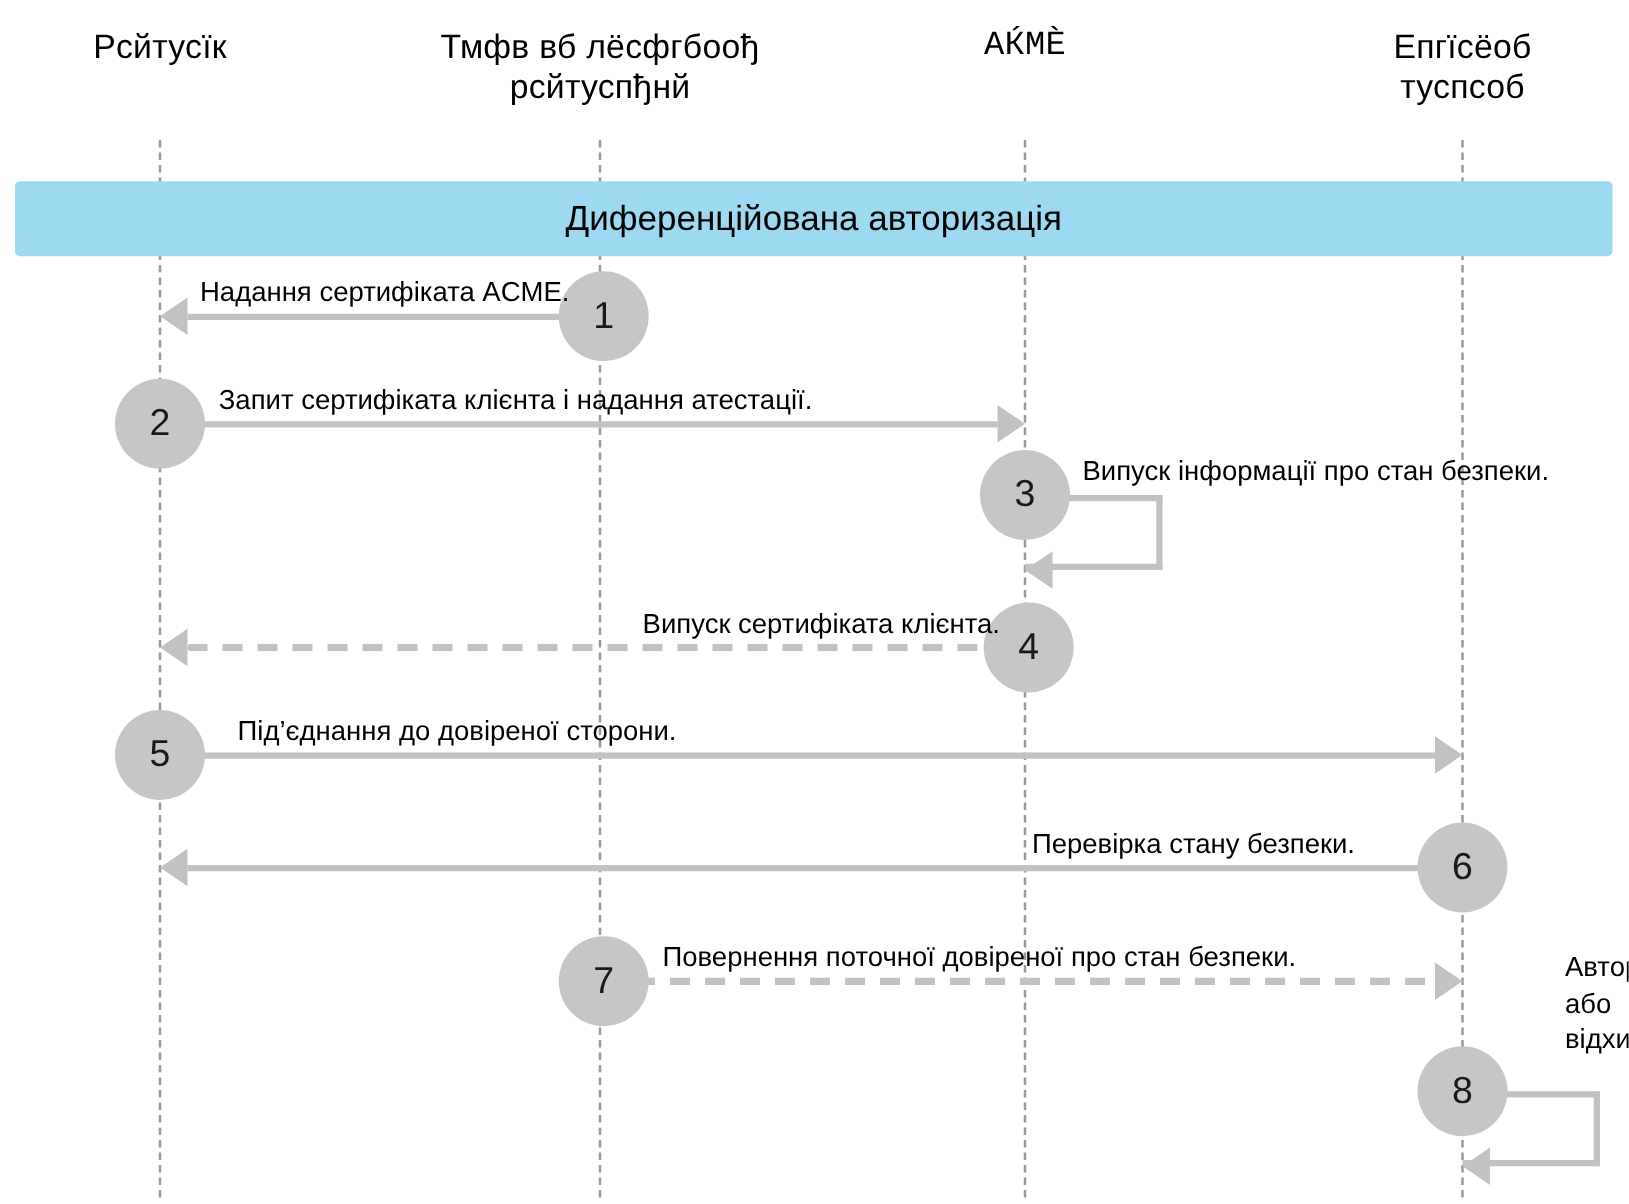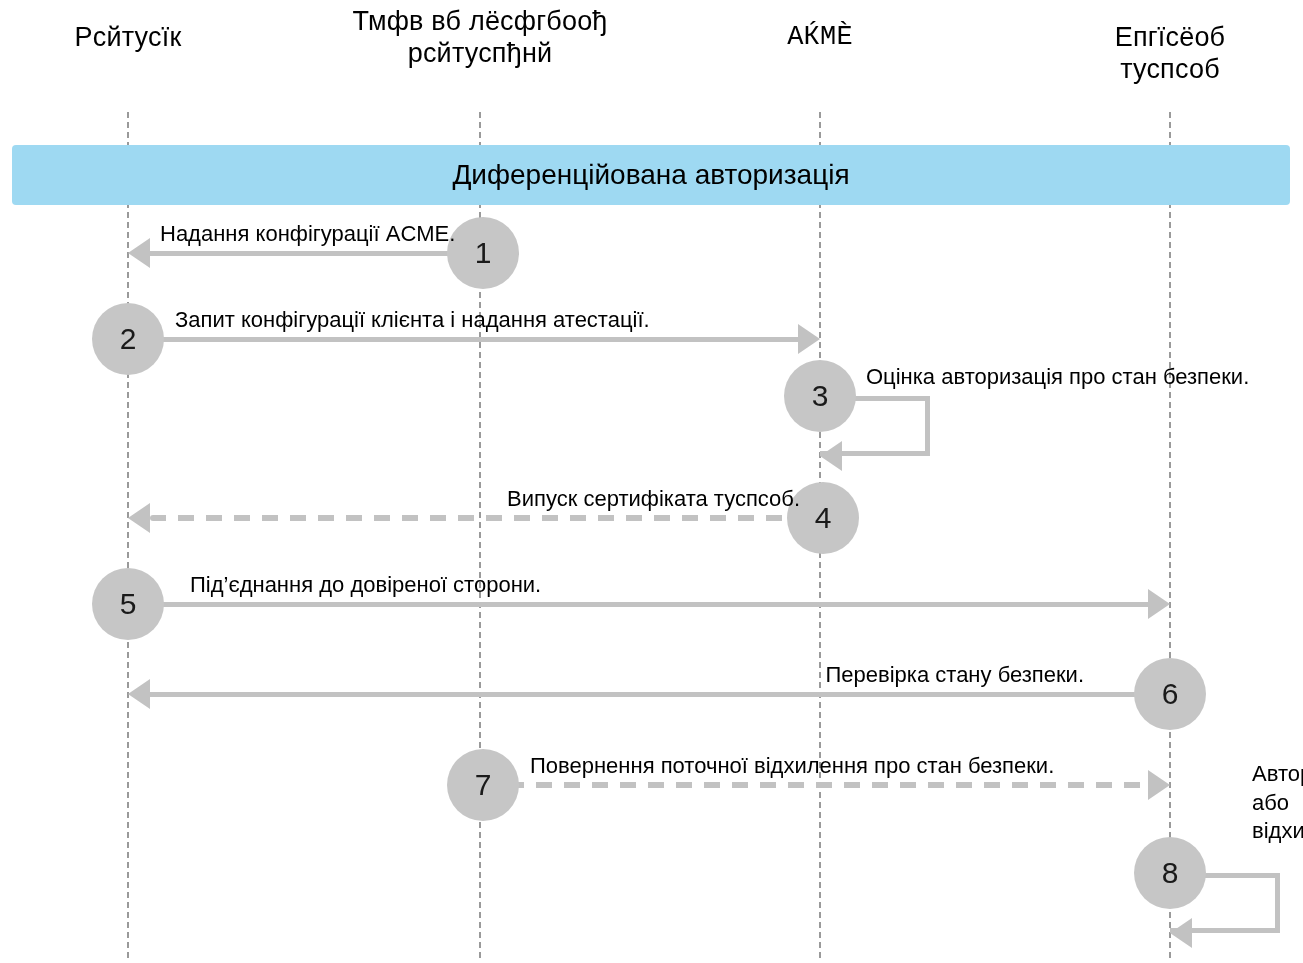--- a/index.html
+++ b/index.html
@@ -127,66 +127,66 @@
     white-space: pre-line;
   }
 </style>
 </head>
 <body>
 
 <div id="stage">
 
   <div id="participants-layer">
       <div class="participant" style="left: 128px; top: 22px; width: 330px; margin-left: 0px;">Рсйтусїк</div>
-      <div class="participant" style="left: 480px; top: 6px; width: 330px; margin-left: 0px;">Тмфв вб лёсфгбоођ
+      <div class="participant" style="left: 480px; top: 22px; width: 330px; margin-left: 0px;">Тмфв вб лёсфгбоођ
 рсйтуспђнй</div>
       <div class="participant" style="left: 820px; top: 22px; width: 330px; margin-left: 0px; font-family: Liberation Mono, monospace;">АЌМЀ</div>
       <div class="participant" style="left: 1170px; top: 22px; width: 330px; margin-left: 0px;">Епгїсёоб
 туспсоб</div>
     </div>
   <div id="lifelines-layer">
       <div class="lifeline" style="left: 128px; top: 112px; height: 846px; border-left-color: rgb(154, 154, 154);"></div>
       <div class="lifeline" style="left: 480px; top: 112px; height: 846px; border-left-color: rgb(154, 154, 154);"></div>
       <div class="lifeline" style="left: 820px; top: 112px; height: 846px; border-left-color: rgb(154, 154, 154);"></div>
       <div class="lifeline" style="left: 1170px; top: 112px; height: 846px; border-left-color: rgb(154, 154, 154);"></div>
     </div>
 
   <div class="phase-banner" id="phase-banner" style="left: 12px; top: 145px; width: 1278px; height: 60px; background: rgb(158, 217, 242);">
     <span>Диференційована авторизація</span>
   </div>
 
   <div id="messages-layer">
       <div class="msg-line" style="left: 150px; top: 253px; width: 330px; border-top-color: rgb(194, 194, 194);"></div>
       <div class="arrow-head left" style="top: 253px; left: 128px; border-right-color: rgb(194, 194, 194);"></div>
       <div class="step-badge" style="left: 483px; top: 253px; background: rgb(198, 198, 198);">1</div>
-      <div class="msg-label" style="left: 160px; top: 222px;">Надання конфігурації ACME.</div>
+      <div class="msg-label" style="left: 160px; top: 222px;">Надання сертифіката ACME.</div>
       <div class="msg-line" style="left: 128px; top: 339px; width: 670px; border-top-color: rgb(194, 194, 194);"></div>
       <div class="arrow-head right" style="top: 339px; left: 798px; border-left-color: rgb(194, 194, 194);"></div>
       <div class="step-badge" style="left: 128px; top: 339px; background: rgb(198, 198, 198);">2</div>
-      <div class="msg-label" style="left: 175px; top: 308px;">Запит конфігурації клієнта і надання атестації.</div>
+      <div class="msg-label" style="left: 175px; top: 308px;">Запит сертифіката клієнта і надання атестації.</div>
       <div class="self-loop" style="left: 820px; top: 396px; width: 110px; height: 60px; border-top-color: rgb(194, 194, 194); border-right-color: rgb(194, 194, 194); border-bottom-color: rgb(194, 194, 194); border-left: 0px;"></div>
       <div class="arrow-head left" style="left: 820px; top: 456px; border-right-color: rgb(194, 194, 194);"></div>
       <div class="step-badge" style="left: 820px; top: 396px; background: rgb(198, 198, 198);">3</div>
-      <div class="msg-label" style="left: 866px; top: 365px;">Оцінка авторизація про стан безпеки.</div>
+      <div class="msg-label" style="left: 866px; top: 365px;">Випуск інформації про стан безпеки.</div>
       <div class="msg-line dashed" style="left: 150px; top: 518px; width: 670px;"></div>
       <div class="arrow-head left" style="top: 518px; left: 128px; border-right-color: rgb(194, 194, 194);"></div>
       <div class="step-badge" style="left: 823px; top: 518px; background: rgb(198, 198, 198);">4</div>
-      <div class="msg-label right-align" style="left: 800px; top: 487px;">Випуск сертифіката туспсоб.</div>
+      <div class="msg-label right-align" style="left: 800px; top: 487px;">Випуск сертифіката клієнта.</div>
       <div class="msg-line" style="left: 128px; top: 604px; width: 1020px; border-top-color: rgb(194, 194, 194);"></div>
       <div class="arrow-head right" style="top: 604px; left: 1148px; border-left-color: rgb(194, 194, 194);"></div>
       <div class="step-badge" style="left: 128px; top: 604px; background: rgb(198, 198, 198);">5</div>
       <div class="msg-label" style="left: 190px; top: 573px;">Під’єднання до довіреної сторони.</div>
       <div class="msg-line" style="left: 150px; top: 694px; width: 1020px; border-top-color: rgb(194, 194, 194);"></div>
       <div class="arrow-head left" style="top: 694px; left: 128px; border-right-color: rgb(194, 194, 194);"></div>
       <div class="step-badge" style="left: 1170px; top: 694px; background: rgb(198, 198, 198);">6</div>
       <div class="msg-label right-align" style="left: 1084px; top: 663px;">Перевірка стану безпеки.</div>
       <div class="msg-line dashed" style="left: 480px; top: 785px; width: 668px;"></div>
       <div class="arrow-head right" style="top: 785px; left: 1148px; border-left-color: rgb(194, 194, 194);"></div>
       <div class="step-badge" style="left: 483px; top: 785px; background: rgb(198, 198, 198);">7</div>
-      <div class="msg-label" style="left: 530px; top: 754px;">Повернення поточної відхилення про стан безпеки.</div>
+      <div class="msg-label" style="left: 530px; top: 754px;">Повернення поточної довіреної про стан безпеки.</div>
       <div class="self-loop" style="left: 1170px; top: 873px; width: 110px; height: 60px; border-top-color: rgb(194, 194, 194); border-right-color: rgb(194, 194, 194); border-bottom-color: rgb(194, 194, 194); border-left: 0px;"></div>
       <div class="arrow-head left" style="left: 1170px; top: 933px; border-right-color: rgb(194, 194, 194);"></div>
       <div class="step-badge" style="left: 1170px; top: 873px; background: rgb(198, 198, 198);">8</div>
     </div>
   <div id="notes-layer">
       <div class="side-note" style="left: 1252px; top: 760px;">Авторизація
 або
 відхилення.</div>
     </div>
 

